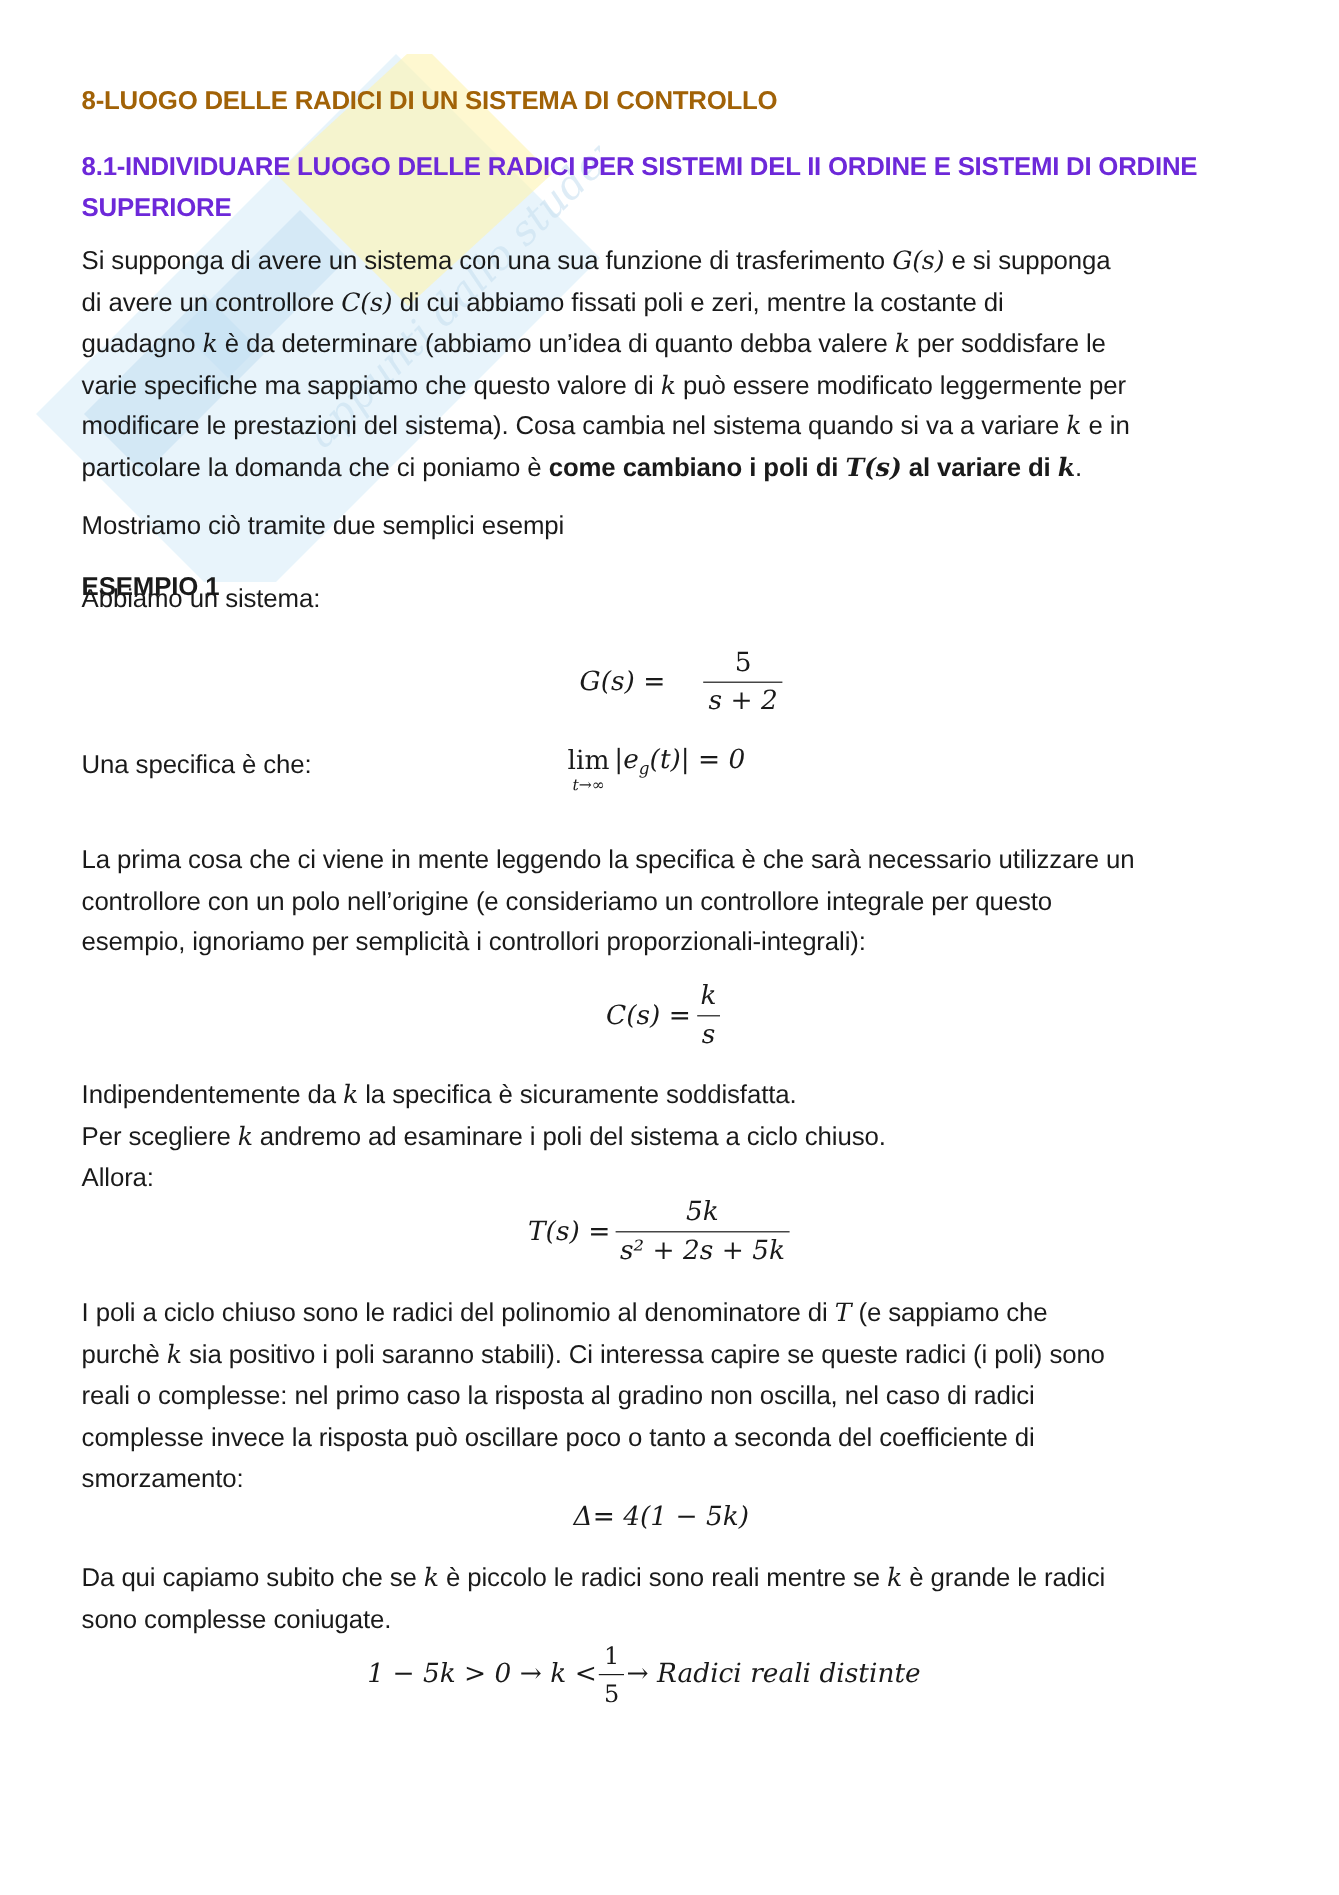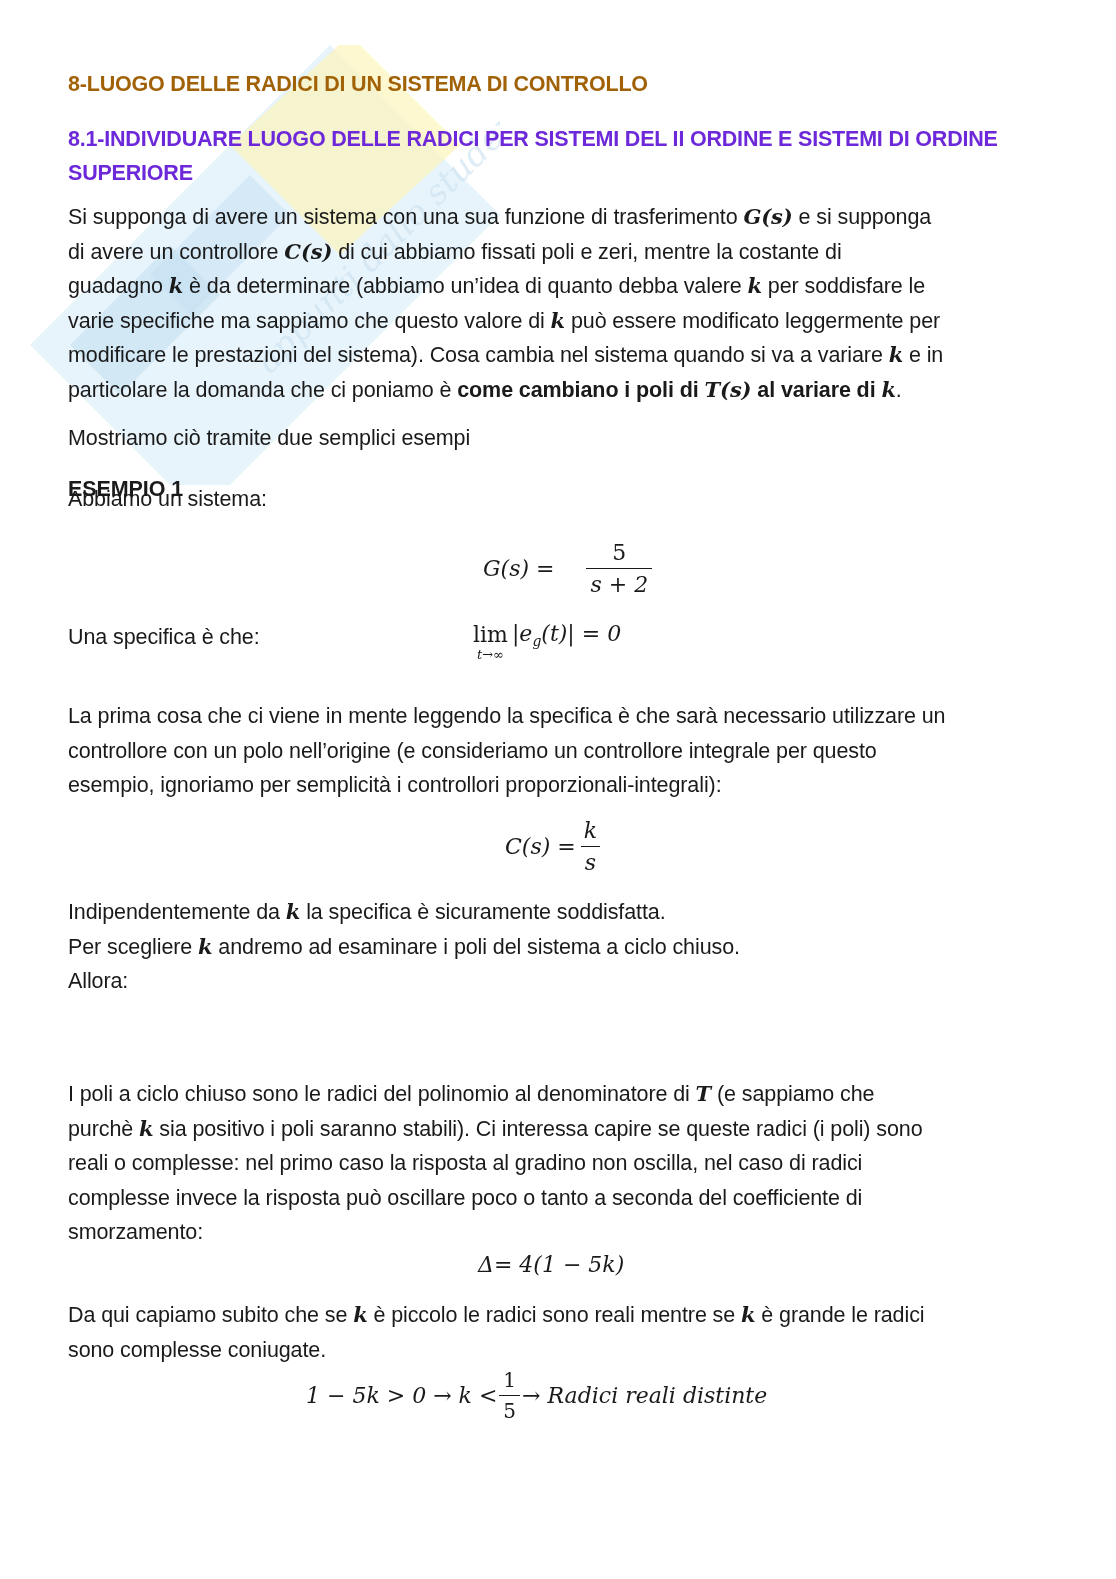--- a/index.html
+++ b/index.html
@@ -9,21 +9,21 @@
 
   
   .watermark { position: absolute; left: 30px; top: 45px; width: 470px; height: 440px; pointer-events: none; }
 
   .abs { position: absolute; white-space: nowrap; }
   .h1 { left: 68px; top: 72px; font-size: 21.5px; font-weight: bold; color: #a16207; letter-spacing: -0.2px; }
   .h2 { left: 68px; top: 122px; font-size: 21.5px; font-weight: bold; color: #6d28d9; line-height: 34px; white-space: normal; width: 990px; letter-spacing: -0.2px; }
 
   .para { position: absolute; left: 68px; width: 990px; font-size: 21.5px; line-height: 34.5px; letter-spacing: -0.1px; }
   .line { display: block; white-space: nowrap; }
-  .m { font-family: "DejaVu Serif", "Liberation Serif", serif; font-style: italic; font-size: 21px; font-weight: bold; }
+  .m { font-family: "DejaVu Serif", "Liberation Serif", serif; font-style: italic; font-size: 21px; }
   .b { font-weight: bold; }
 
   .eq { position: absolute; font-family: "DejaVu Serif", "Liberation Serif", serif; font-size: 22px; display: flex; align-items: center; white-space: nowrap; }
   .eq i { font-style: italic; }
   .frac { display: inline-flex; flex-direction: column; align-items: center; margin: 0 4px; }
   .frac .num { padding: 0 4px 3px 4px; }
   .frac .den { padding: 3px 4px 0 4px; border-top: 1.6px solid #1a1a1a; }
   .lim { display: inline-flex; flex-direction: column; align-items: center; margin-right: 4px; line-height: 1; }
   .lim .sub { font-size: 13px; font-style: italic; margin-top: 2px; }
 </style>
@@ -88,20 +88,27 @@
         <span class="den"><i>s</i></span>
       </span>
   </div>
 
   <div class="para" style="top:895px;">
     <span class="line"><span>Indipendentemente da </span><span class="m">k</span><span> la specifica è sicuramente soddisfatta.</span></span>
     <span class="line"><span>Per scegliere </span><span class="m">k</span><span> andremo ad esaminare i poli del sistema a ciclo chiuso.</span></span>
     <span class="line">Allora:</span>
   </div>
 
+  <div class="eq" style="left:440px; top:998px;">
+    <i>T(s) =</i>
+    <span class="frac">
+        <span class="num"><i>5k</i></span>
+        <span class="den"><i>s² + 2s + 5k</i></span>
+      </span>
+  </div>
 
   <div class="para" style="top:1077px;">
     <span class="line"><span>I poli a ciclo chiuso sono le radici del polinomio al denominatore di </span><span class="m">T</span><span> (e sappiamo che</span></span>
     <span class="line"><span>purchè </span><span class="m">k</span><span> sia positivo i poli saranno stabili). Ci interessa capire se queste radici (i poli) sono</span></span>
     <span class="line">reali o complesse: nel primo caso la risposta al gradino non oscilla, nel caso di radici</span>
     <span class="line">complesse invece la risposta può oscillare poco o tanto a seconda del coefficiente di</span>
     <span class="line">smorzamento:</span>
   </div>
 
   <div class="eq" style="left:478px; top:1252px;">

